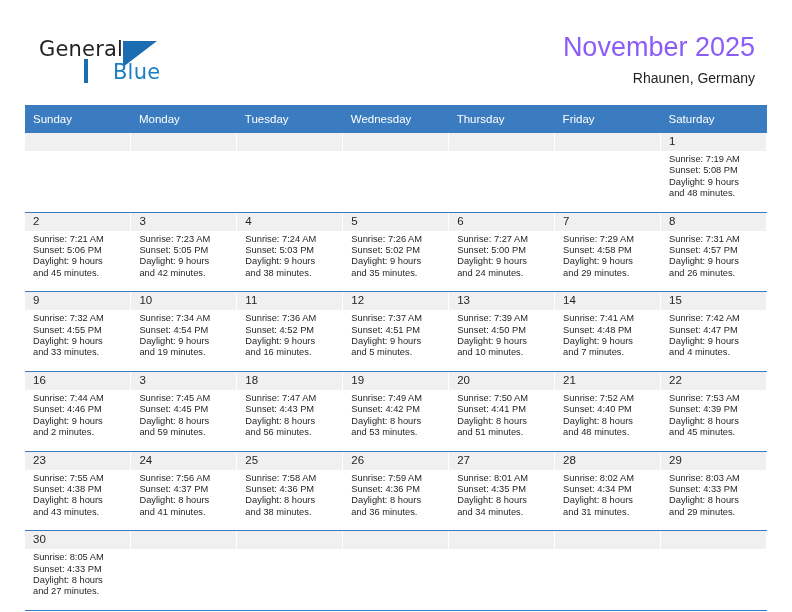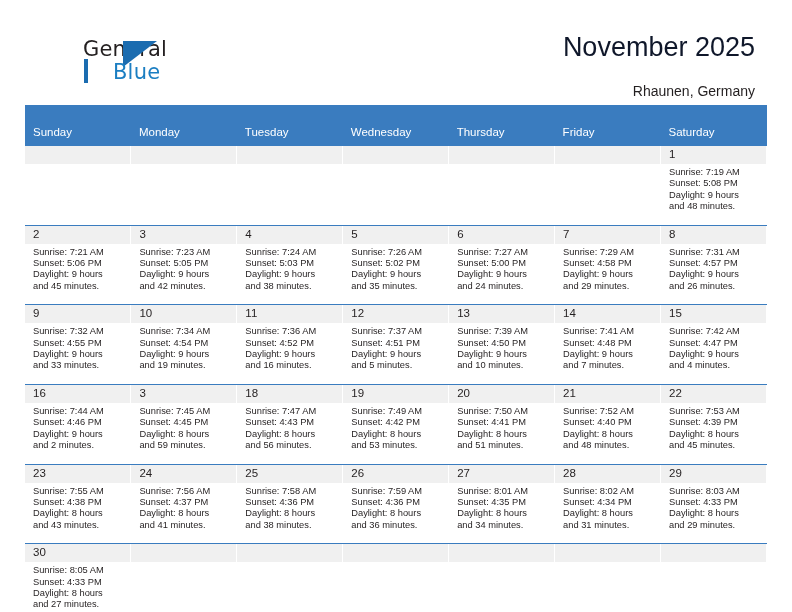--- a/index.html
+++ b/index.html
@@ -37,21 +37,20 @@
     height: 52px;
   }
   .brand-general {
     position: absolute;
     left: 0;
     top: 0;
     font-size: 21px;
     letter-spacing: .2px;
     color: #231f20;
     font-family: "DejaVu Sans", sans-serif;
-    margin-left: 44px;
   }
   .brand-blue {
     position: absolute;
     left: 50px;
     top: 23px;
     font-size: 21px;
     letter-spacing: .2px;
     color: #1b7ec2;
     font-family: "DejaVu Sans", sans-serif;
     padding-left: 24px;
@@ -75,49 +74,49 @@
   }
 
   .title-block {
     position: absolute;
     right: 37px;
     top: 30px;
     text-align: right;
   }
   .cal-title {
     font-size: 27px;
-    color: #0f172a;
+    color: #8b5cf6;
     line-height: 34px;
     white-space: nowrap;
     font-weight: 400;
   }
   .cal-subtitle {
     font-size: 14px;
     color: #231f20;
     line-height: 20px;
-    margin-top: 17px;
+    margin-top: 4px;
     white-space: nowrap;
   }
 
   
   .cal {
     position: absolute;
     left: 25px;
     top: 105px;
     width: 742px;
     border-collapse: collapse;
     table-layout: fixed;
   }
   .cal th {
     background: #3a7cbf;
     color: #ffffff;
     font-size: 11.5px;
     font-weight: normal;
     text-align: left;
-    padding: 18px 0 5px 8px;
+    padding: 5px 0 5px 8px;
     height: 18px;
     border: none;
   }
   .cal td {
     vertical-align: top;
     height: 62px;
     padding: 0;
     border-bottom: 1px solid #3a7cbf;
     border-right: 1px solid #ffffff;
     background: #ffffff;

